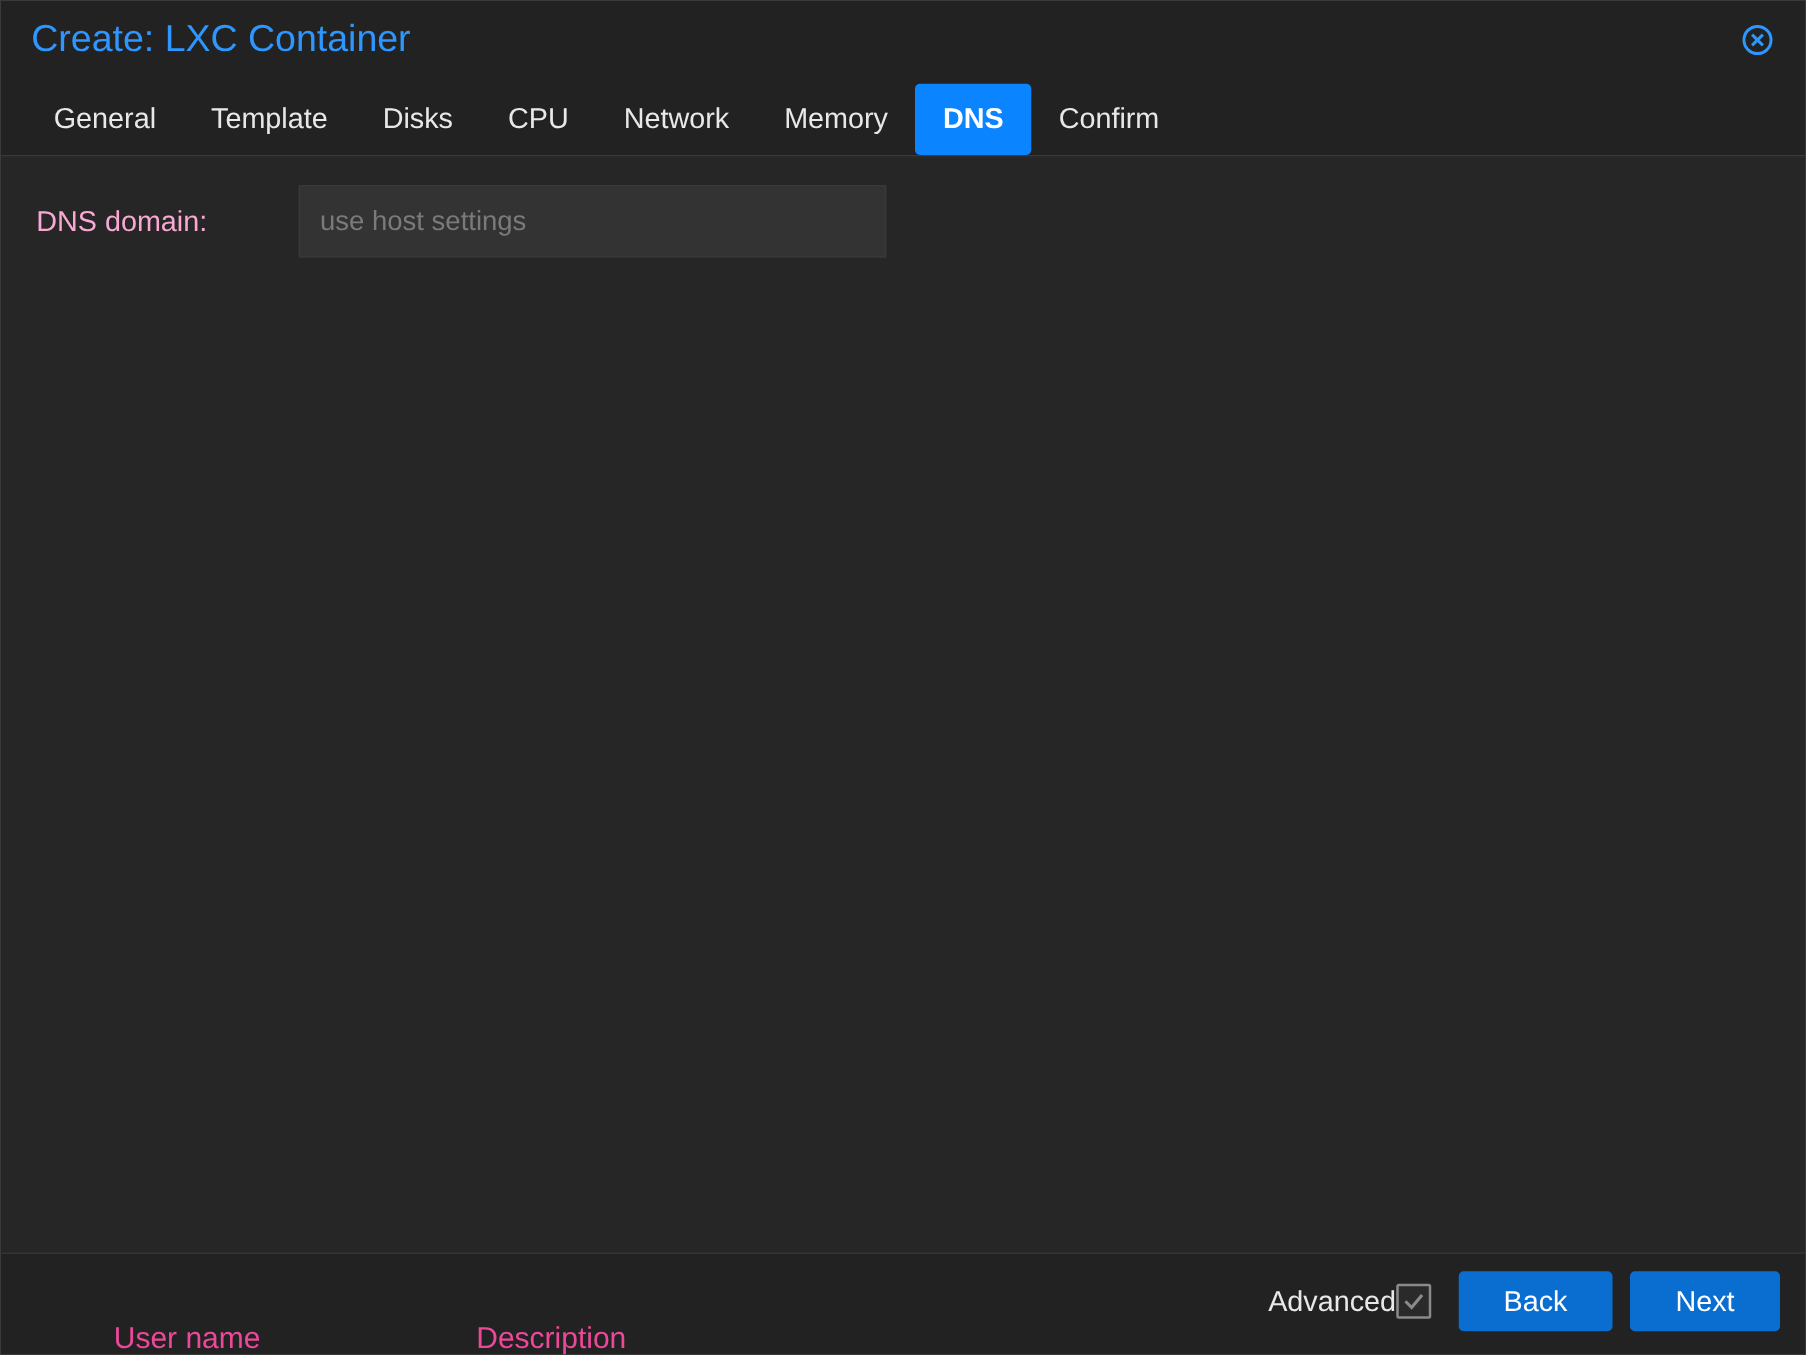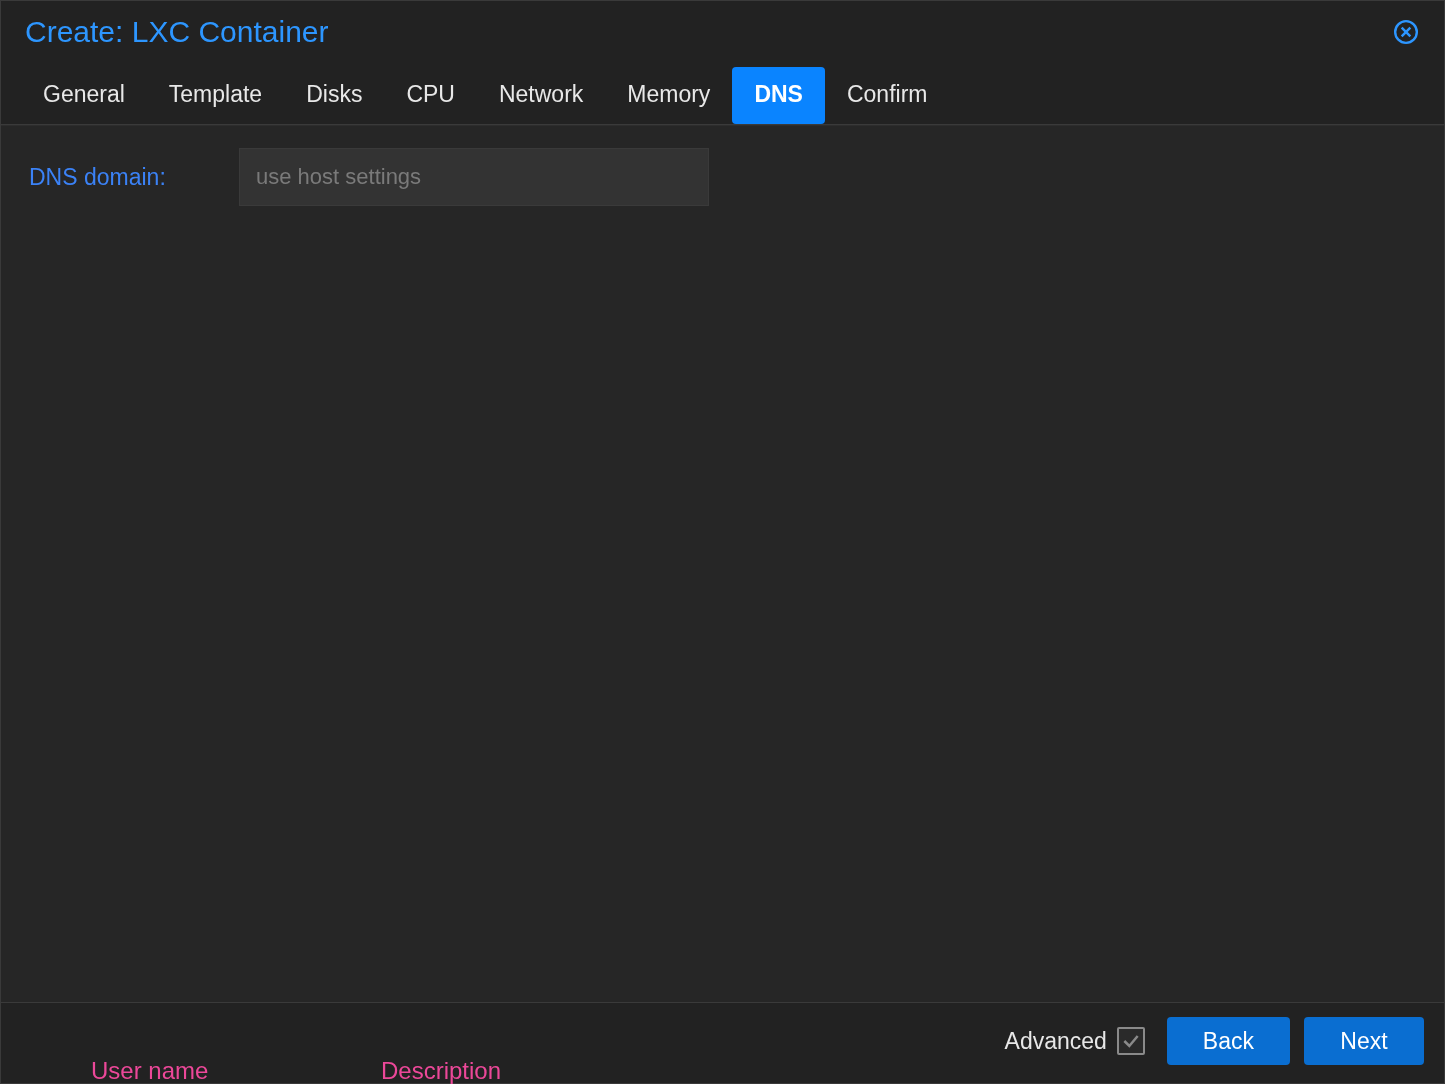--- a/index.html
+++ b/index.html
@@ -69,21 +69,21 @@
     border-top: 1px solid #2d2d2d;
   }
   .form-row {
     display: flex;
     align-items: center;
     margin-bottom: 14px;
   }
   .form-label {
     width: 210px;
     font-size: 23px;
-    color: #3b82f6;
+    color: #f9a8d4;
   }
   .form-input {
     width: 470px;
     height: 58px;
     background: #333333;
     border: 1px solid #3a3a3a;
     color: #e8e8e8;
     font-size: 22px;
     padding: 0 16px;
     outline: none;
@@ -96,21 +96,21 @@
     align-items: center;
     justify-content: flex-end;
     gap: 14px;
     padding: 14px 20px 18px 20px;
     background: #222222;
     border-top: 1px solid #3a3a3a;
   }
   .adv-wrap {
     display: flex;
     align-items: center;
-    gap: 10px;
+    gap: 0;
     margin-right: 8px;
   }
   .adv-label {
     font-size: 23px;
     color: #e8e8e8;
   }
   .checkbox {
     width: 28px;
     height: 28px;
     border: 2px solid #8a8a8a;

